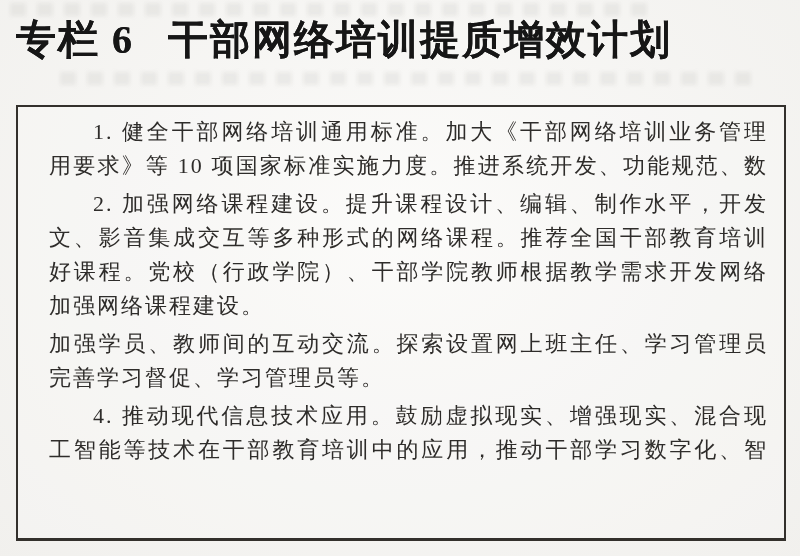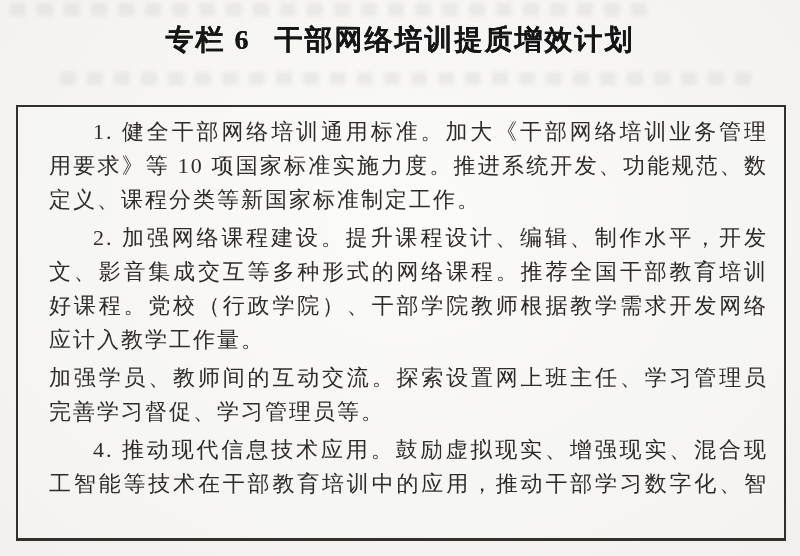--- a/index.html
+++ b/index.html
@@ -28,22 +28,21 @@
       rgba(0,0,0,0) 16px 27px
     );
     filter: blur(2px);
     pointer-events: none;
   }
   .bleed-top  { left: 10px;  top: 3px;  width: 640px; }
   .bleed-mid  { left: 60px;  top: 72px; width: 700px; }
 
   .doc-title {
     margin: 22px 16px 0 16px;
-    text-align: center;
-    font-size: 28px;
+    font-size: 40px;
     line-height: 36px;
     font-weight: bold;
     letter-spacing: 2px;
     color: #161616;
     text-shadow: 0 0 0.4px #161616;
   }
   .title-gap {
     display: inline-block;
     width: 0.85em;
   }
@@ -92,28 +91,27 @@
 <div class="bleed bleed-top"></div>
 <div class="bleed bleed-mid"></div>
 
 <h1 class="doc-title"><span>专栏 6</span><span class="title-gap"></span><span>干部网络培训提质增效计划</span></h1>
 
 <div class="content-box">
 
   <div class="paragraph">
     <div class="line indent">1. 健全干部网络培训通用标准。加大《干部网络培训业务管理通</div>
     <div class="line">用要求》等 10 项国家标准实施力度。推进系统开发、功能规范、数据</div>
-    <div class="line end">定义、课程分类等新国家标准制定工作。</div>
   </div>
 
   <div class="paragraph">
     <div class="line indent">2. 加强网络课程建设。提升课程设计、编辑、制作水平，开发图</div>
     <div class="line">文、影音集成交互等多种形式的网络课程。推荐全国干部教育培训网络</div>
     <div class="line">好课程。党校（行政学院）、干部学院教师根据教学需求开发网络课程</div>
-    <div class="line end">应计入教学工作量。</div>
+    <div class="line end">加强网络课程建设。</div>
   </div>
 
   <div class="paragraph">
     <div class="line">加强学员、教师间的互动交流。探索设置网上班主任、学习管理员等，</div>
     <div class="line end">完善学习督促、学习管理员等。</div>
   </div>
 
   <div class="paragraph">
     <div class="line indent">4. 推动现代信息技术应用。鼓励虚拟现实、增强现实、混合现实、人</div>
     <div class="line">工智能等技术在干部教育培训中的应用，推动干部学习数字化、智能化。</div>

